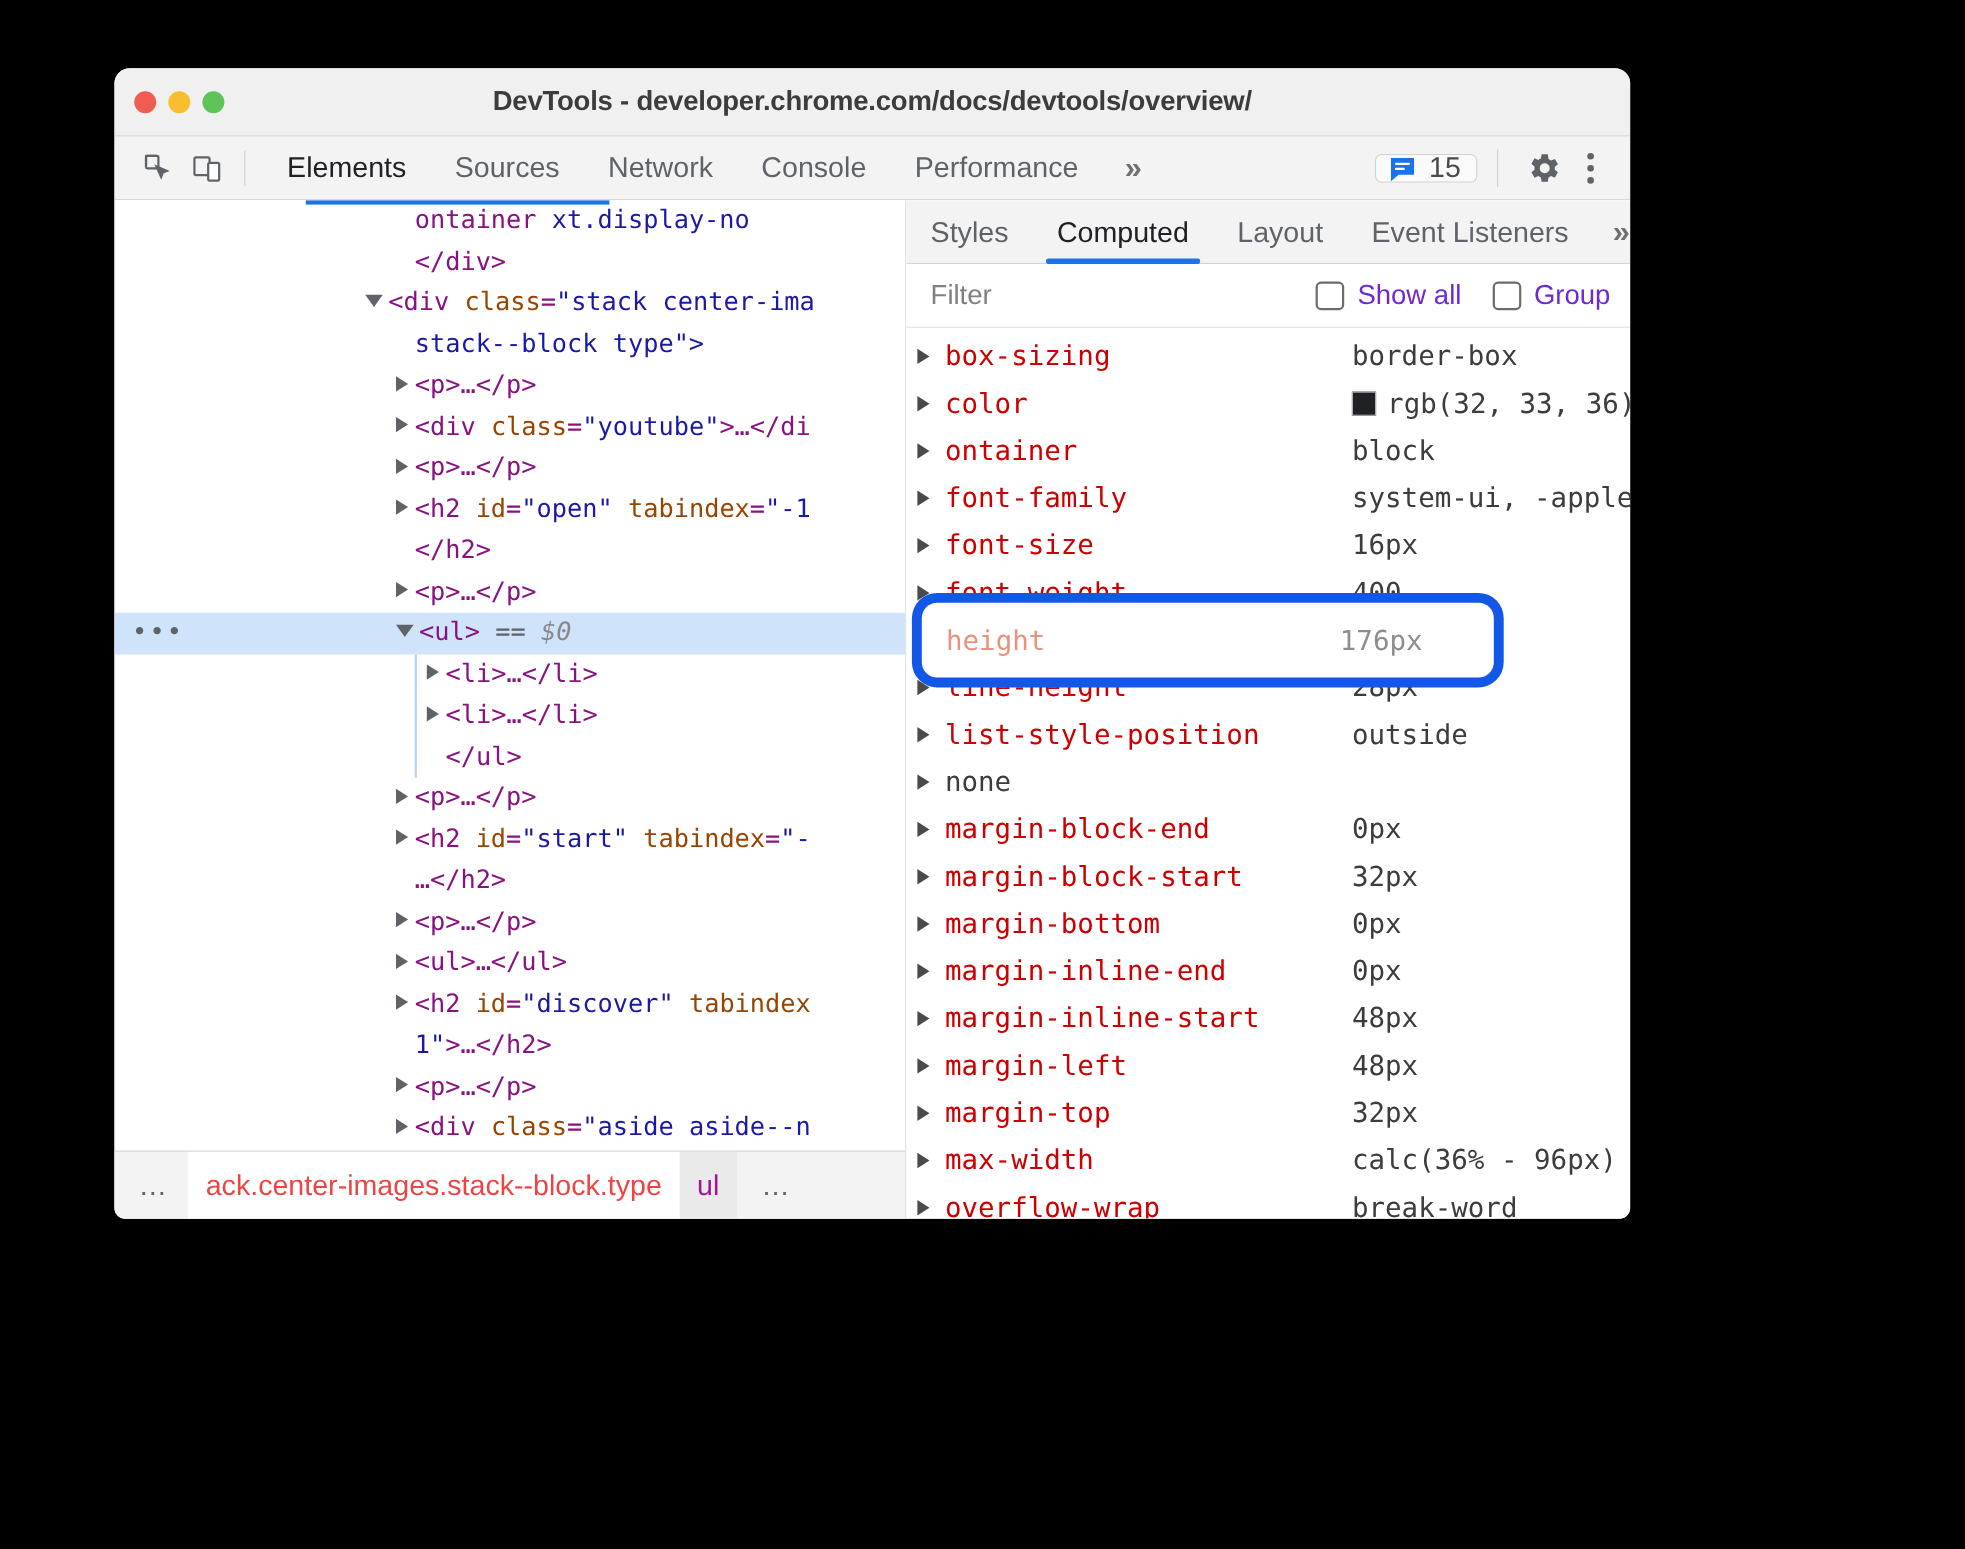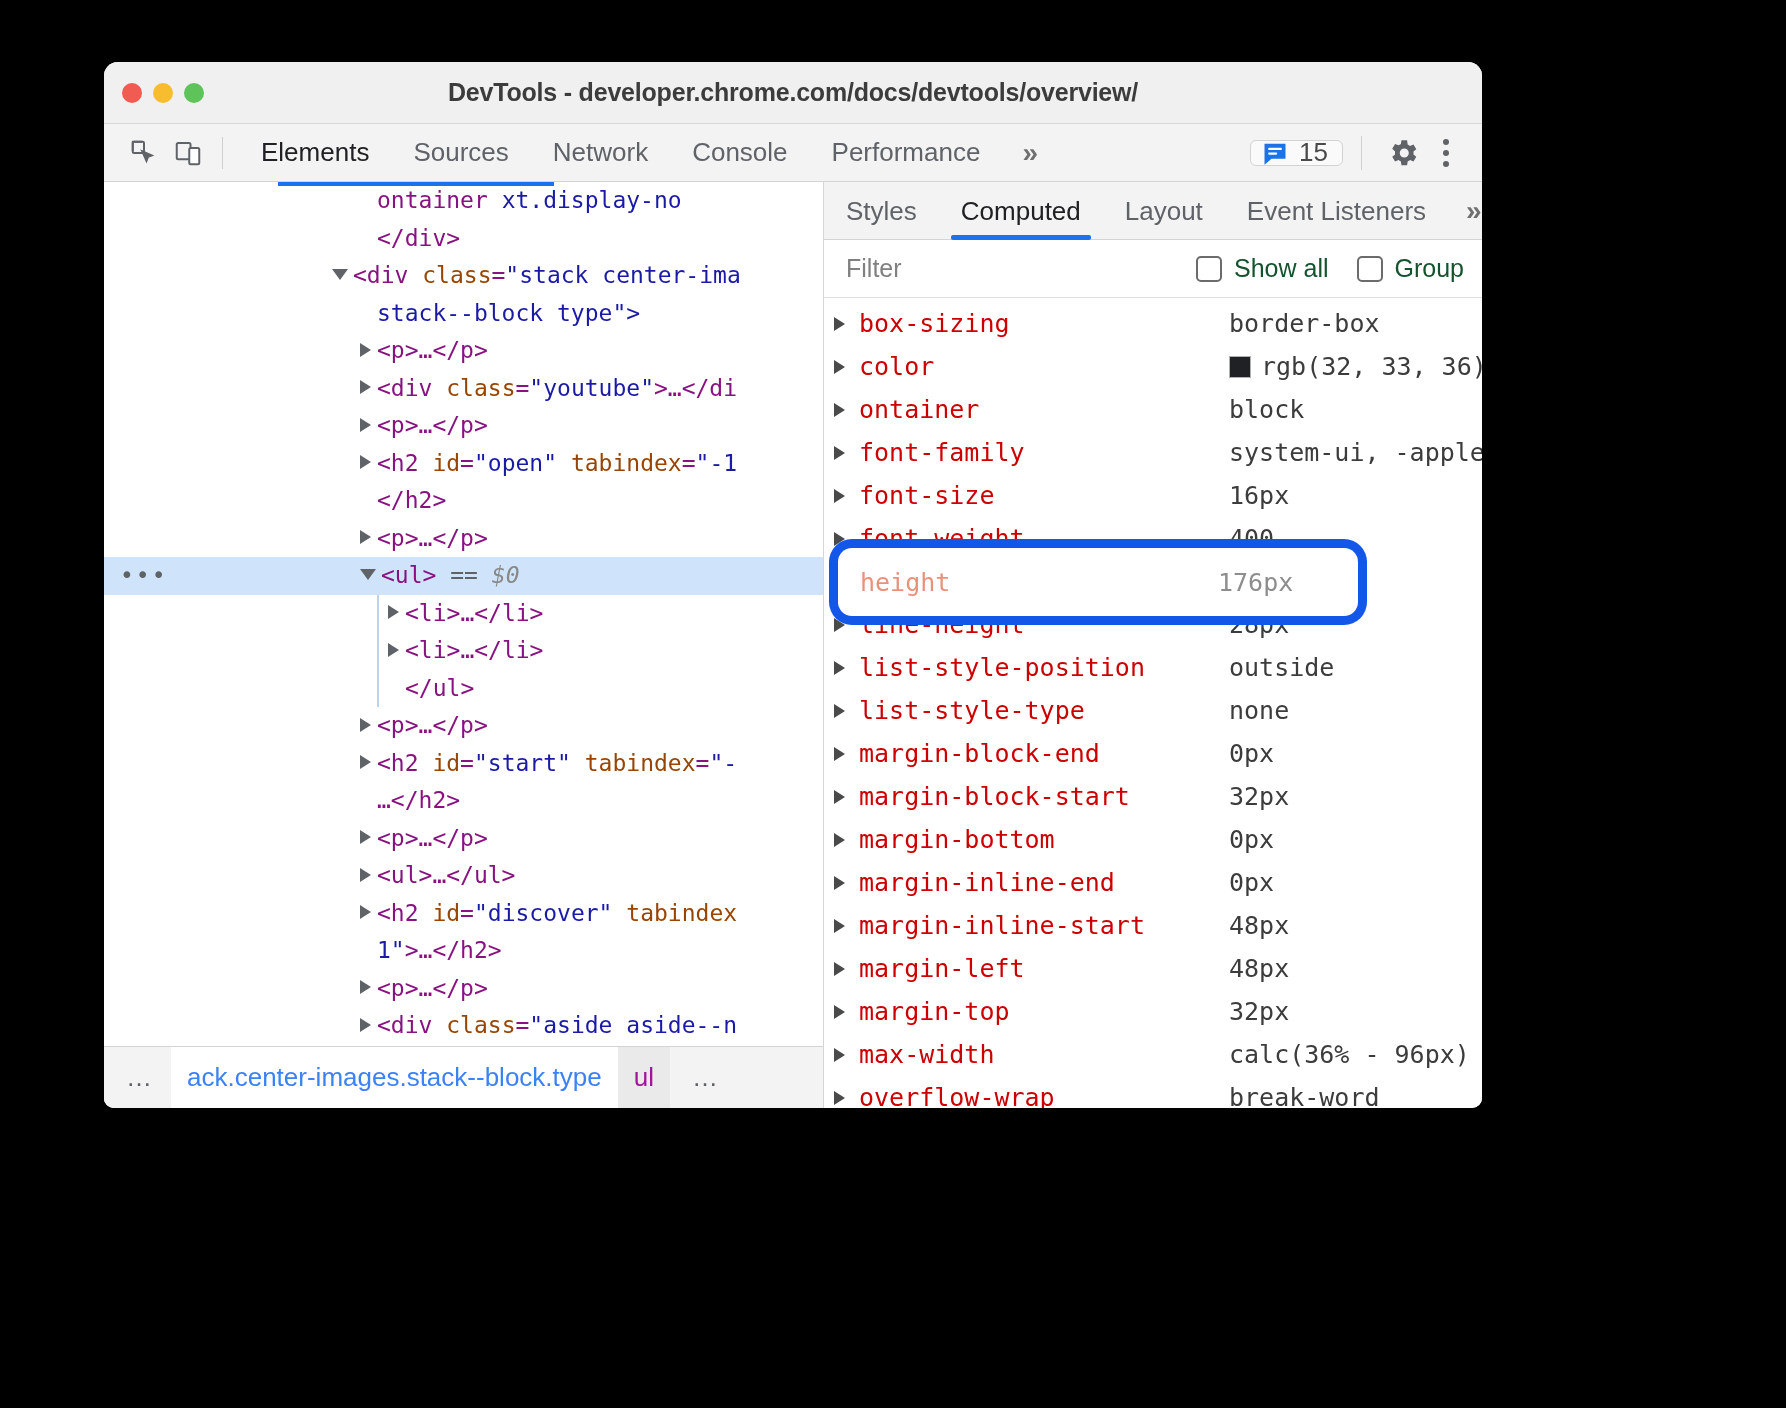--- a/index.html
+++ b/index.html
@@ -129,21 +129,21 @@
     height:62px; background:#f3f3f3; border-top:1px solid #d4d4d4;
     display:flex; align-items:center;
     font-family:"Liberation Sans", sans-serif; font-size:26px;
     overflow:hidden;
   }
   .crumb-dots { padding:0 16px 0 22px; color:#5f6368; letter-spacing:3px; font-size:26px; }
   .crumb {
     padding: 0 16px; height:62px; display:flex; align-items:center;
     white-space:nowrap;
   }
-  .crumb.cur { color:#3b82f6; background:#fff; }
+  .crumb.cur { color:#ef4444; background:#fff; }
   .crumb.sel { color:#a0159b; background:#eaeaea; }
 
   
   .right-pane { flex:1; background:#fff; display:flex; flex-direction:column; position:relative; overflow:hidden;}
   .sidebar-tabs {
     height:58px; background:#f3f3f3; display:flex; align-items:flex-end;
     border-bottom:1px solid #d4d4d4;
   }
   .stab {
     font-size:26px; color:#5f6368; padding: 0 22px 12px 22px; position:relative;
@@ -157,21 +157,21 @@
   .filterbar {
     height:58px; display:flex; align-items:center; padding:0 18px 0 22px;
     border-bottom:1px solid #e0e0e0; background:#fff;
   }
   .filter-ph { font-size:25px; color:#808080; }
   .chk-group { margin-left:auto; display:flex; align-items:center; gap:28px; }
   .chk { display:flex; align-items:center; gap:12px; }
   .box {
     width:26px;height:26px;border:2px solid #6b6b6b;border-radius:5px;background:#fff;
   }
-  .chk-label { font-size:25px; color:#14532d; }
+  .chk-label { font-size:25px; color:#6d28d9; }
 
   .props { position:relative; flex:1; overflow:hidden; padding-top:4px;
            font-family:"DejaVu Sans Mono", monospace; }
   .prow {
     height:43px; display:flex; align-items:center; font-size:25px; white-space:nowrap;
   }
   .ptri {
     width:0;height:0;border-left:11px solid #4a4a4a;
     border-top:7px solid transparent;border-bottom:7px solid transparent;
     margin-left:10px; margin-right:14px; flex:none;
@@ -375,21 +375,20 @@
             </div>
             <div class="prow">
               <span class="ptri"></span>
               <span class="pname">list-style-position</span>
               <span class="pval">
                 <span>outside</span>
               </span>
             </div>
             <div class="prow">
               <span class="ptri"></span>
-              <span class="pname">list-style-type</span>
               <span class="pval">
                 <span>none</span>
               </span>
             </div>
             <div class="prow">
               <span class="ptri"></span>
               <span class="pname">margin-block-end</span>
               <span class="pval">
                 <span>0px</span>
               </span>

